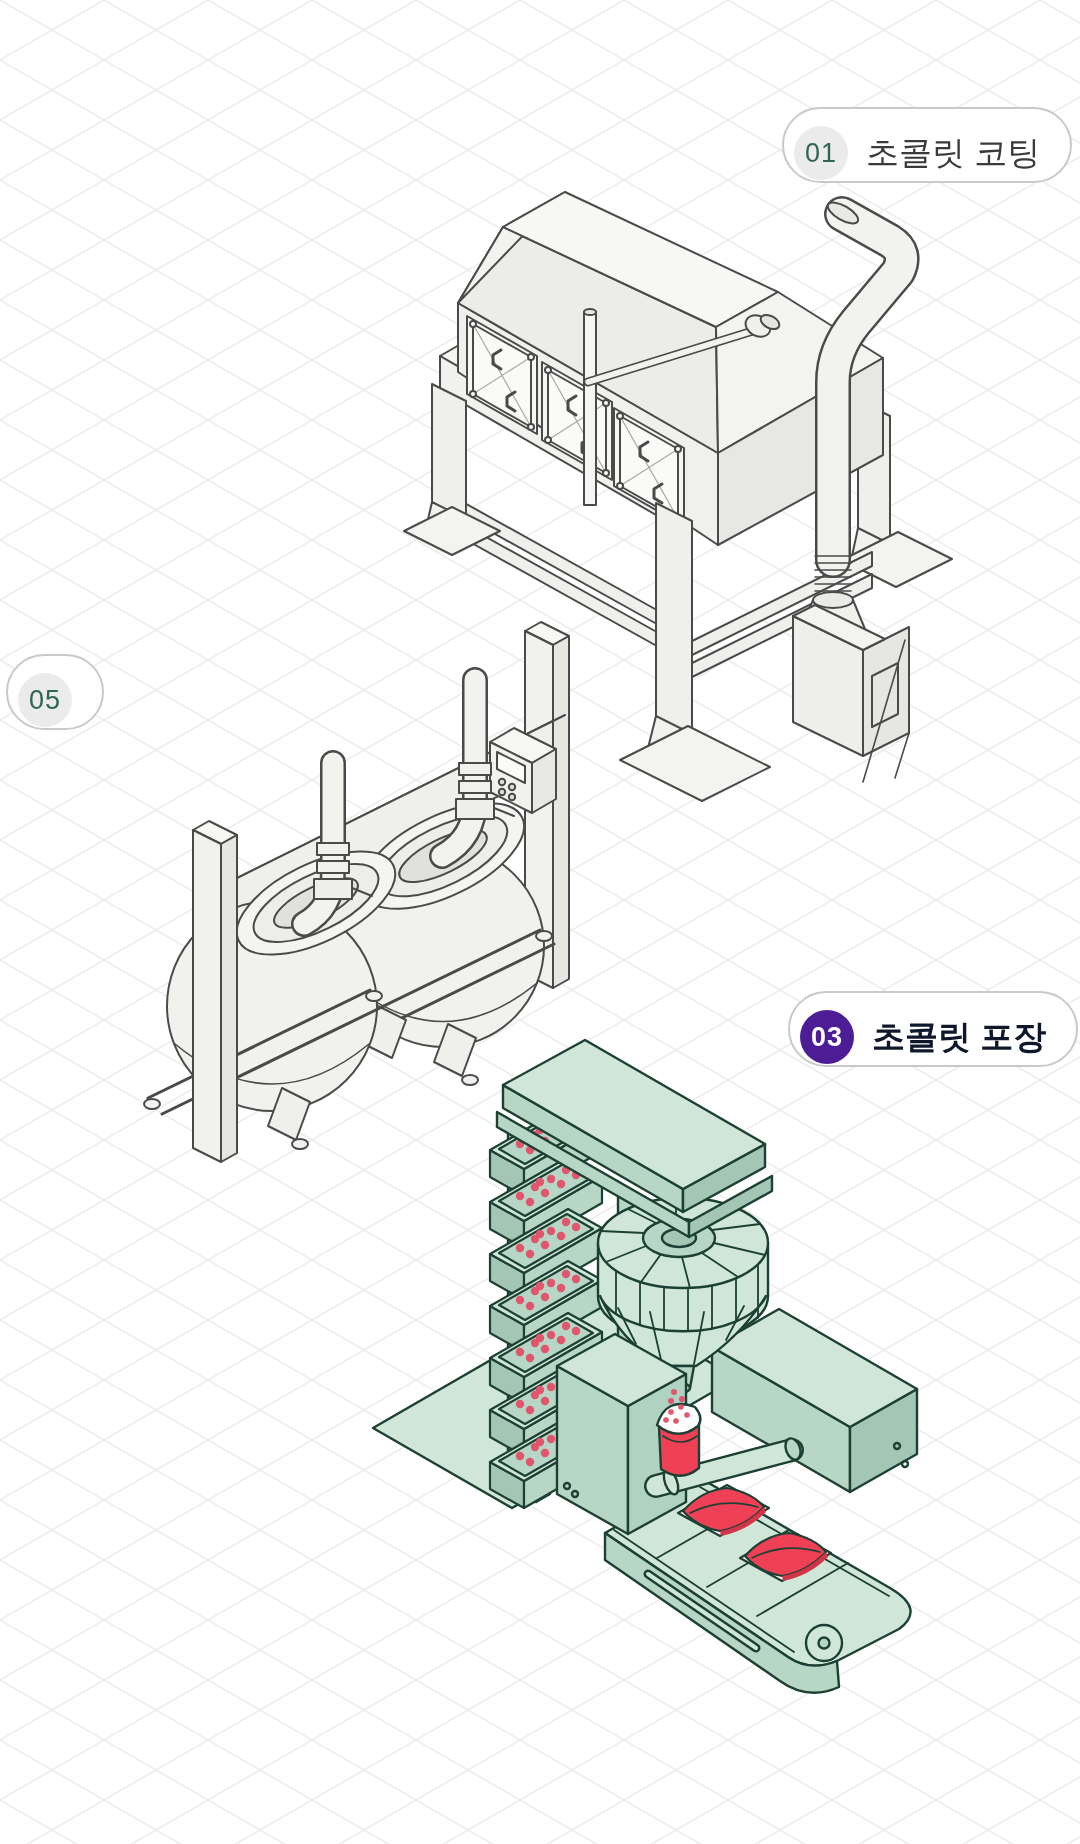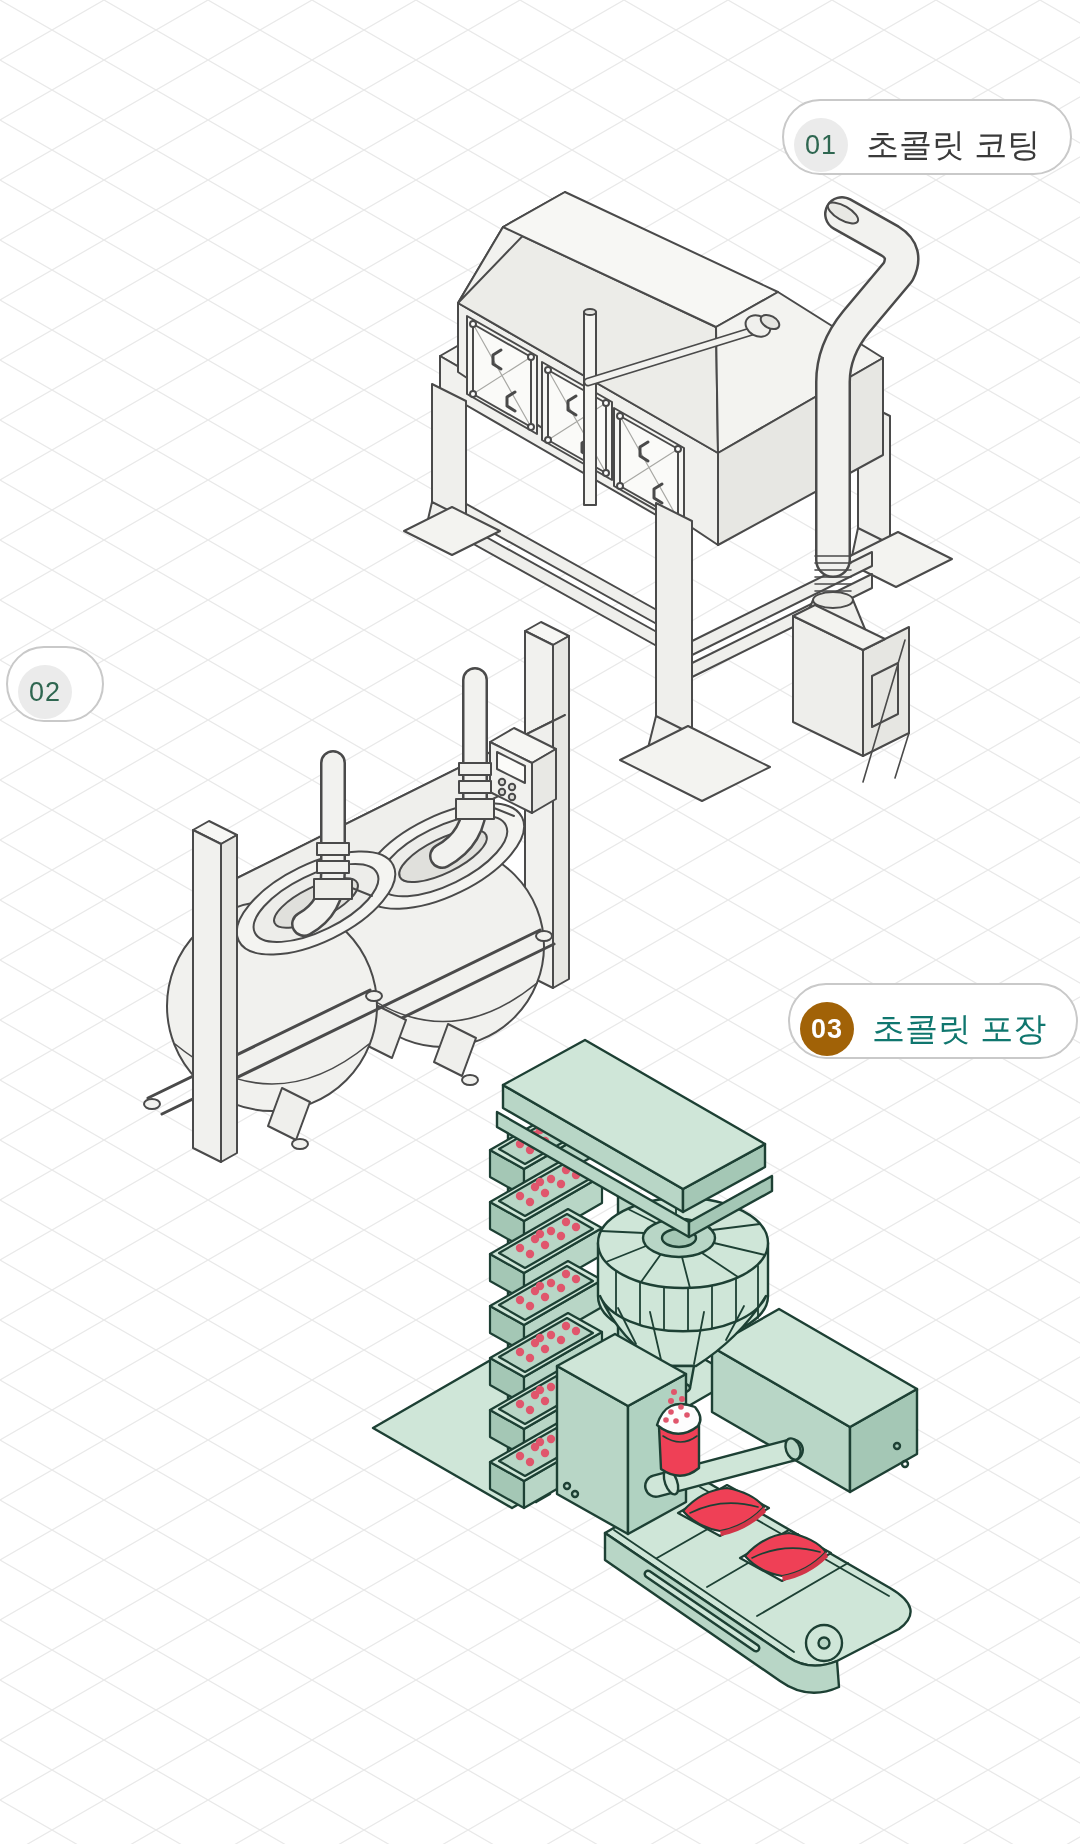--- a/index.html
+++ b/index.html
@@ -1,27 +1,27 @@
 <!DOCTYPE html>
 <html><head>
 <meta charset="utf-8">
 <style>
   html,body{margin:0;padding:0;background:#fff;}
   #stage{position:relative;width:1080px;height:1844px;overflow:hidden;background:#ffffff;
          font-family:"Liberation Sans","DejaVu Sans",sans-serif;}
   #art{position:absolute;left:0;top:0;z-index:1;}
   .pill{position:absolute;z-index:2;display:inline-flex;align-items:center;gap:18px;
         background:#ffffff;border:2px solid #c9c9c9;border-radius:40px;
-        height:76px;padding:16px 30px 0 10px;box-sizing:border-box;}
+        height:76px;padding:16px 30px 0 10px;box-sizing:border-box;margin-top:8px;}
   .badge{width:54px;height:54px;border-radius:50%;display:flex;align-items:center;justify-content:center;
          font-size:27px;letter-spacing:1px;}
   .badge-gray{background:#ebebeb;color:#2e6650;}
-  .badge-red{background:#a16207;color:#ffffff;font-weight:bold;}
+  .badge-red{background:#4c1d95;color:#ffffff;font-weight:bold;}
   .pill-label{font-size:33px;color:#3a3a3a;white-space:nowrap;}
-  .pill-label.bold{font-weight:normal;color:#0f766e;}
+  .pill-label.bold{font-weight:bold;color:#0f172a;}
   .pill-1{left:782px;top:99px;}
   .pill-2{left:6px;top:646px;}
   .pill-3{left:788px;top:983px;}
 </style>
 </head>
 <body>
 
 <div id="stage">
 
 <svg id="art" width="1080" height="1844" viewBox="0 0 1080 1844" xmlns="http://www.w3.org/2000/svg">
@@ -321,21 +321,21 @@
     </g>
   </g>
 </svg>
 
   <div class="pill pill-1">
     <span class="badge badge-gray">01</span>
     <span class="pill-label">초콜릿 코팅</span>
   </div>
 
   <div class="pill pill-2">
-    <span class="badge badge-gray">02</span>
+    <span class="badge badge-gray">05</span>
   </div>
 
   <div class="pill pill-3">
     <span class="badge badge-red">03</span>
     <span class="pill-label bold">초콜릿 포장</span>
   </div>
 
 </div>
 
 </body></html>

